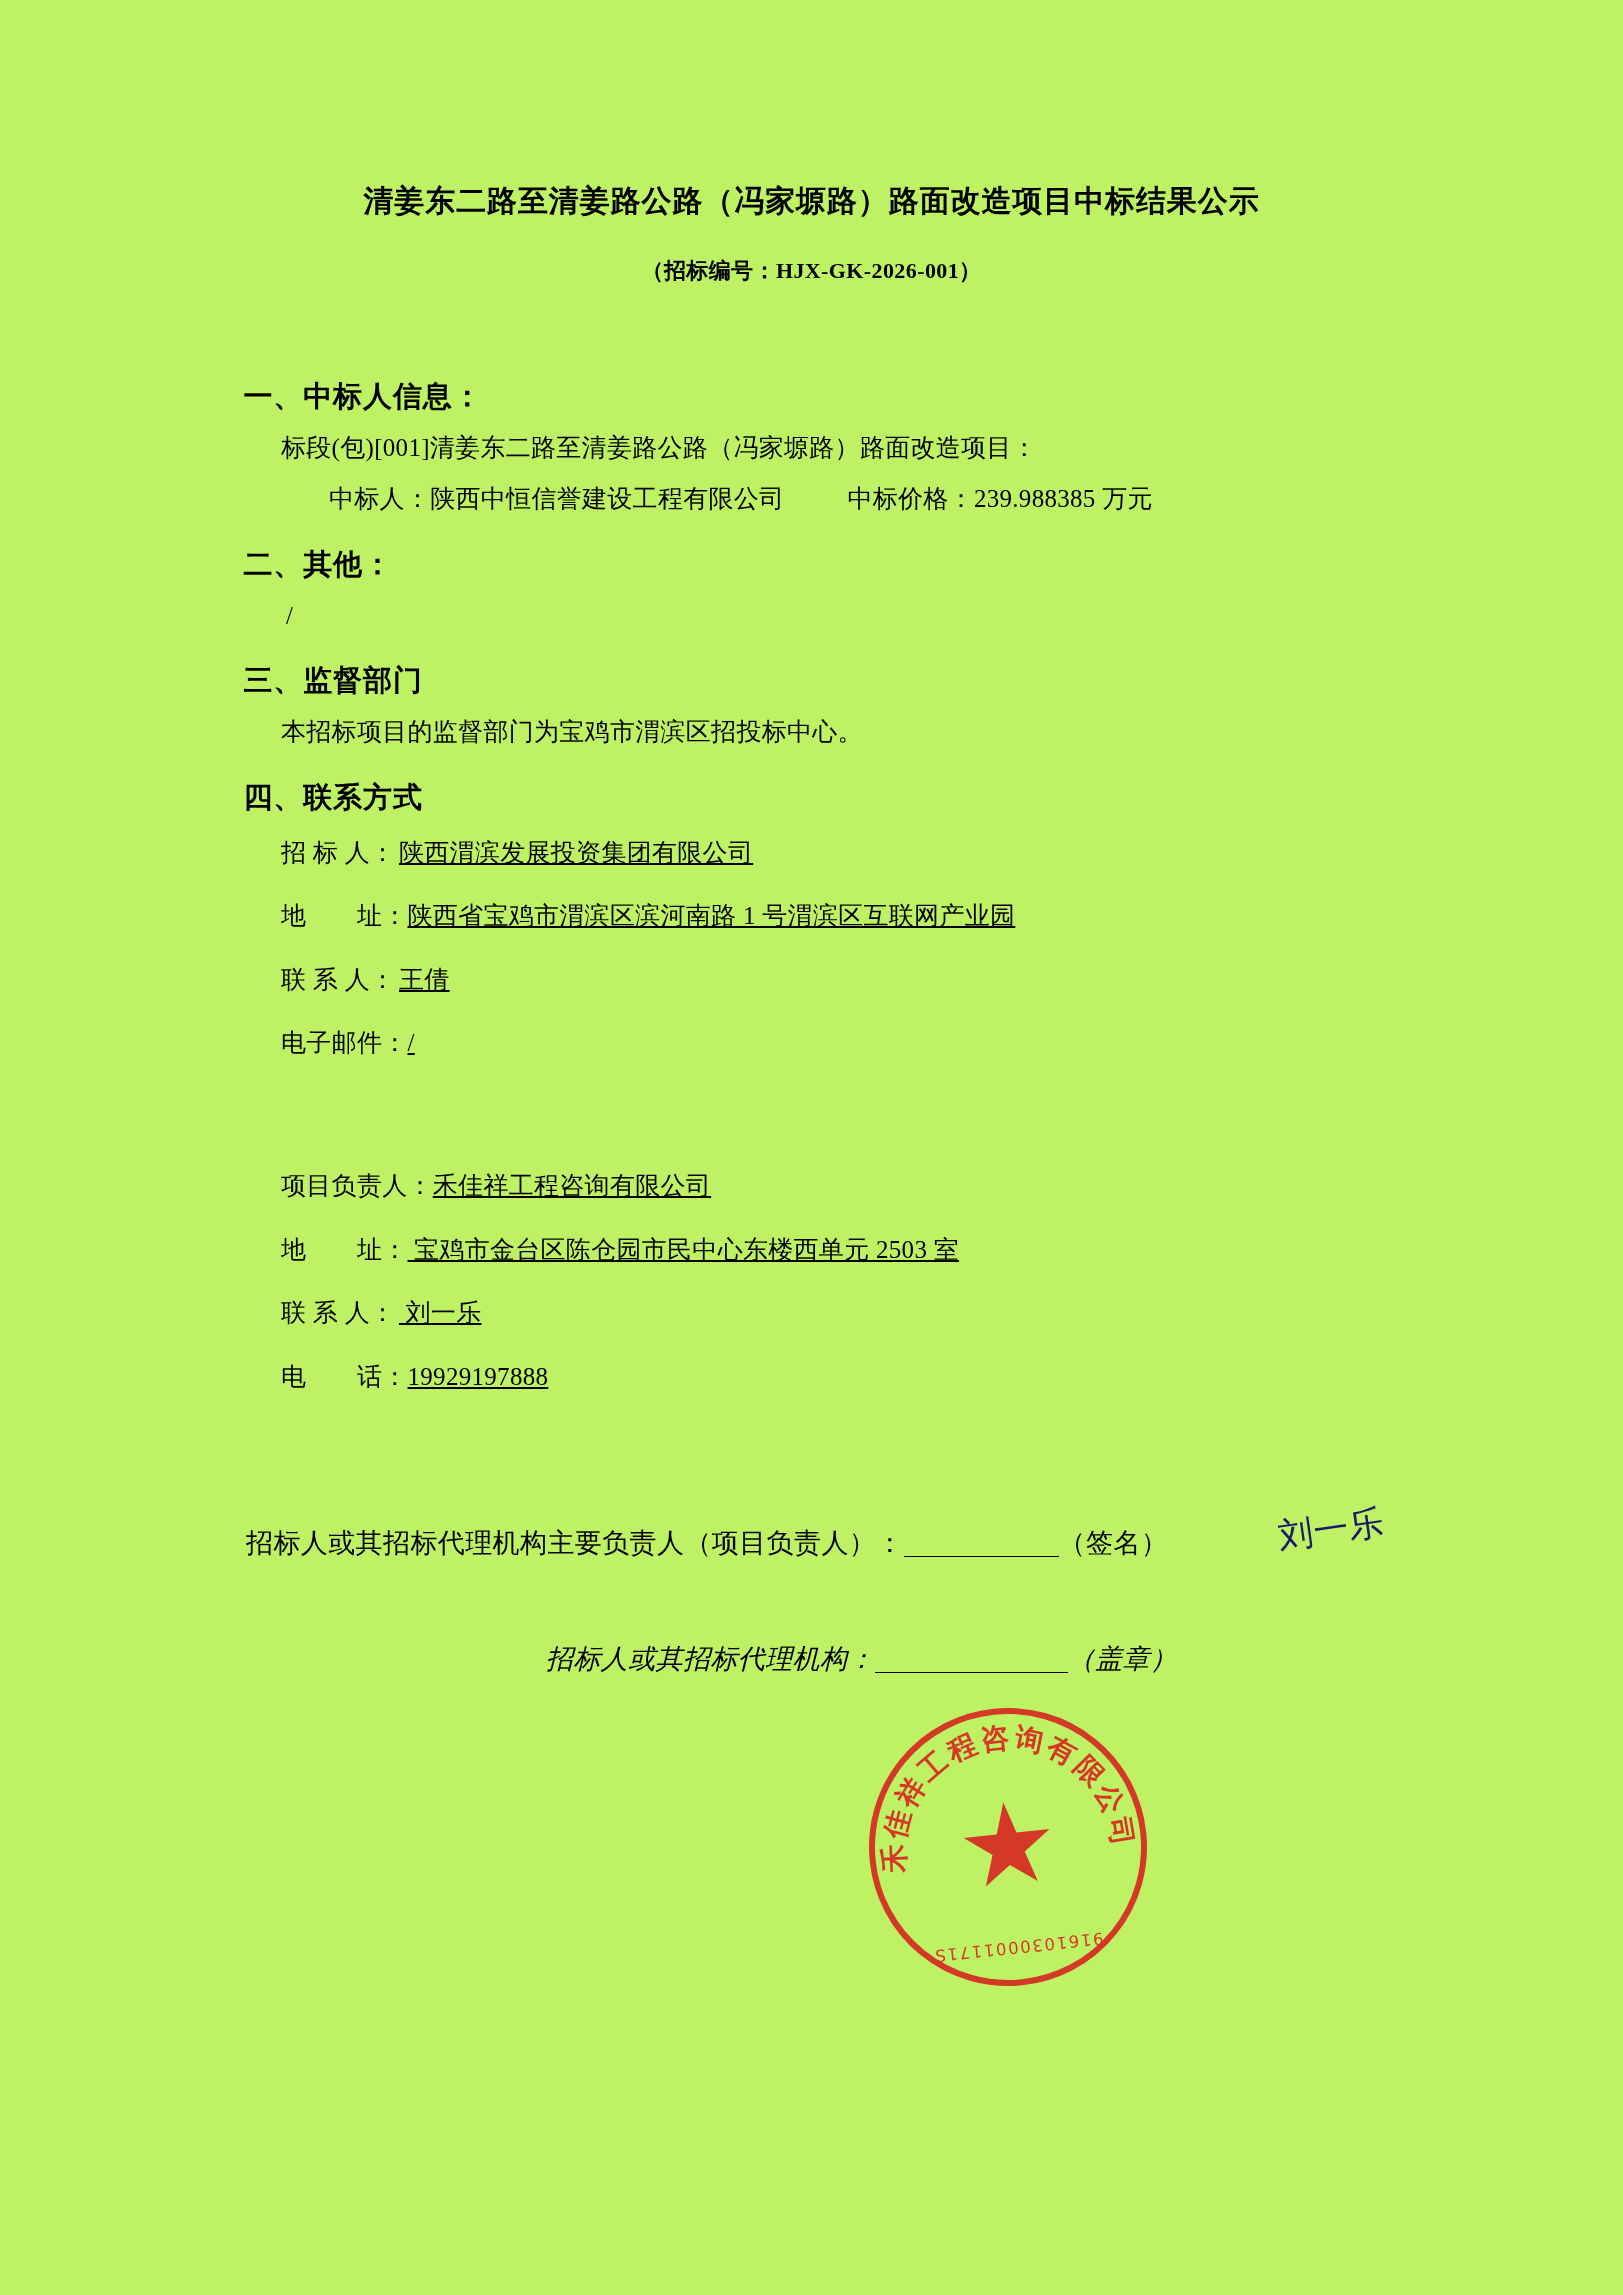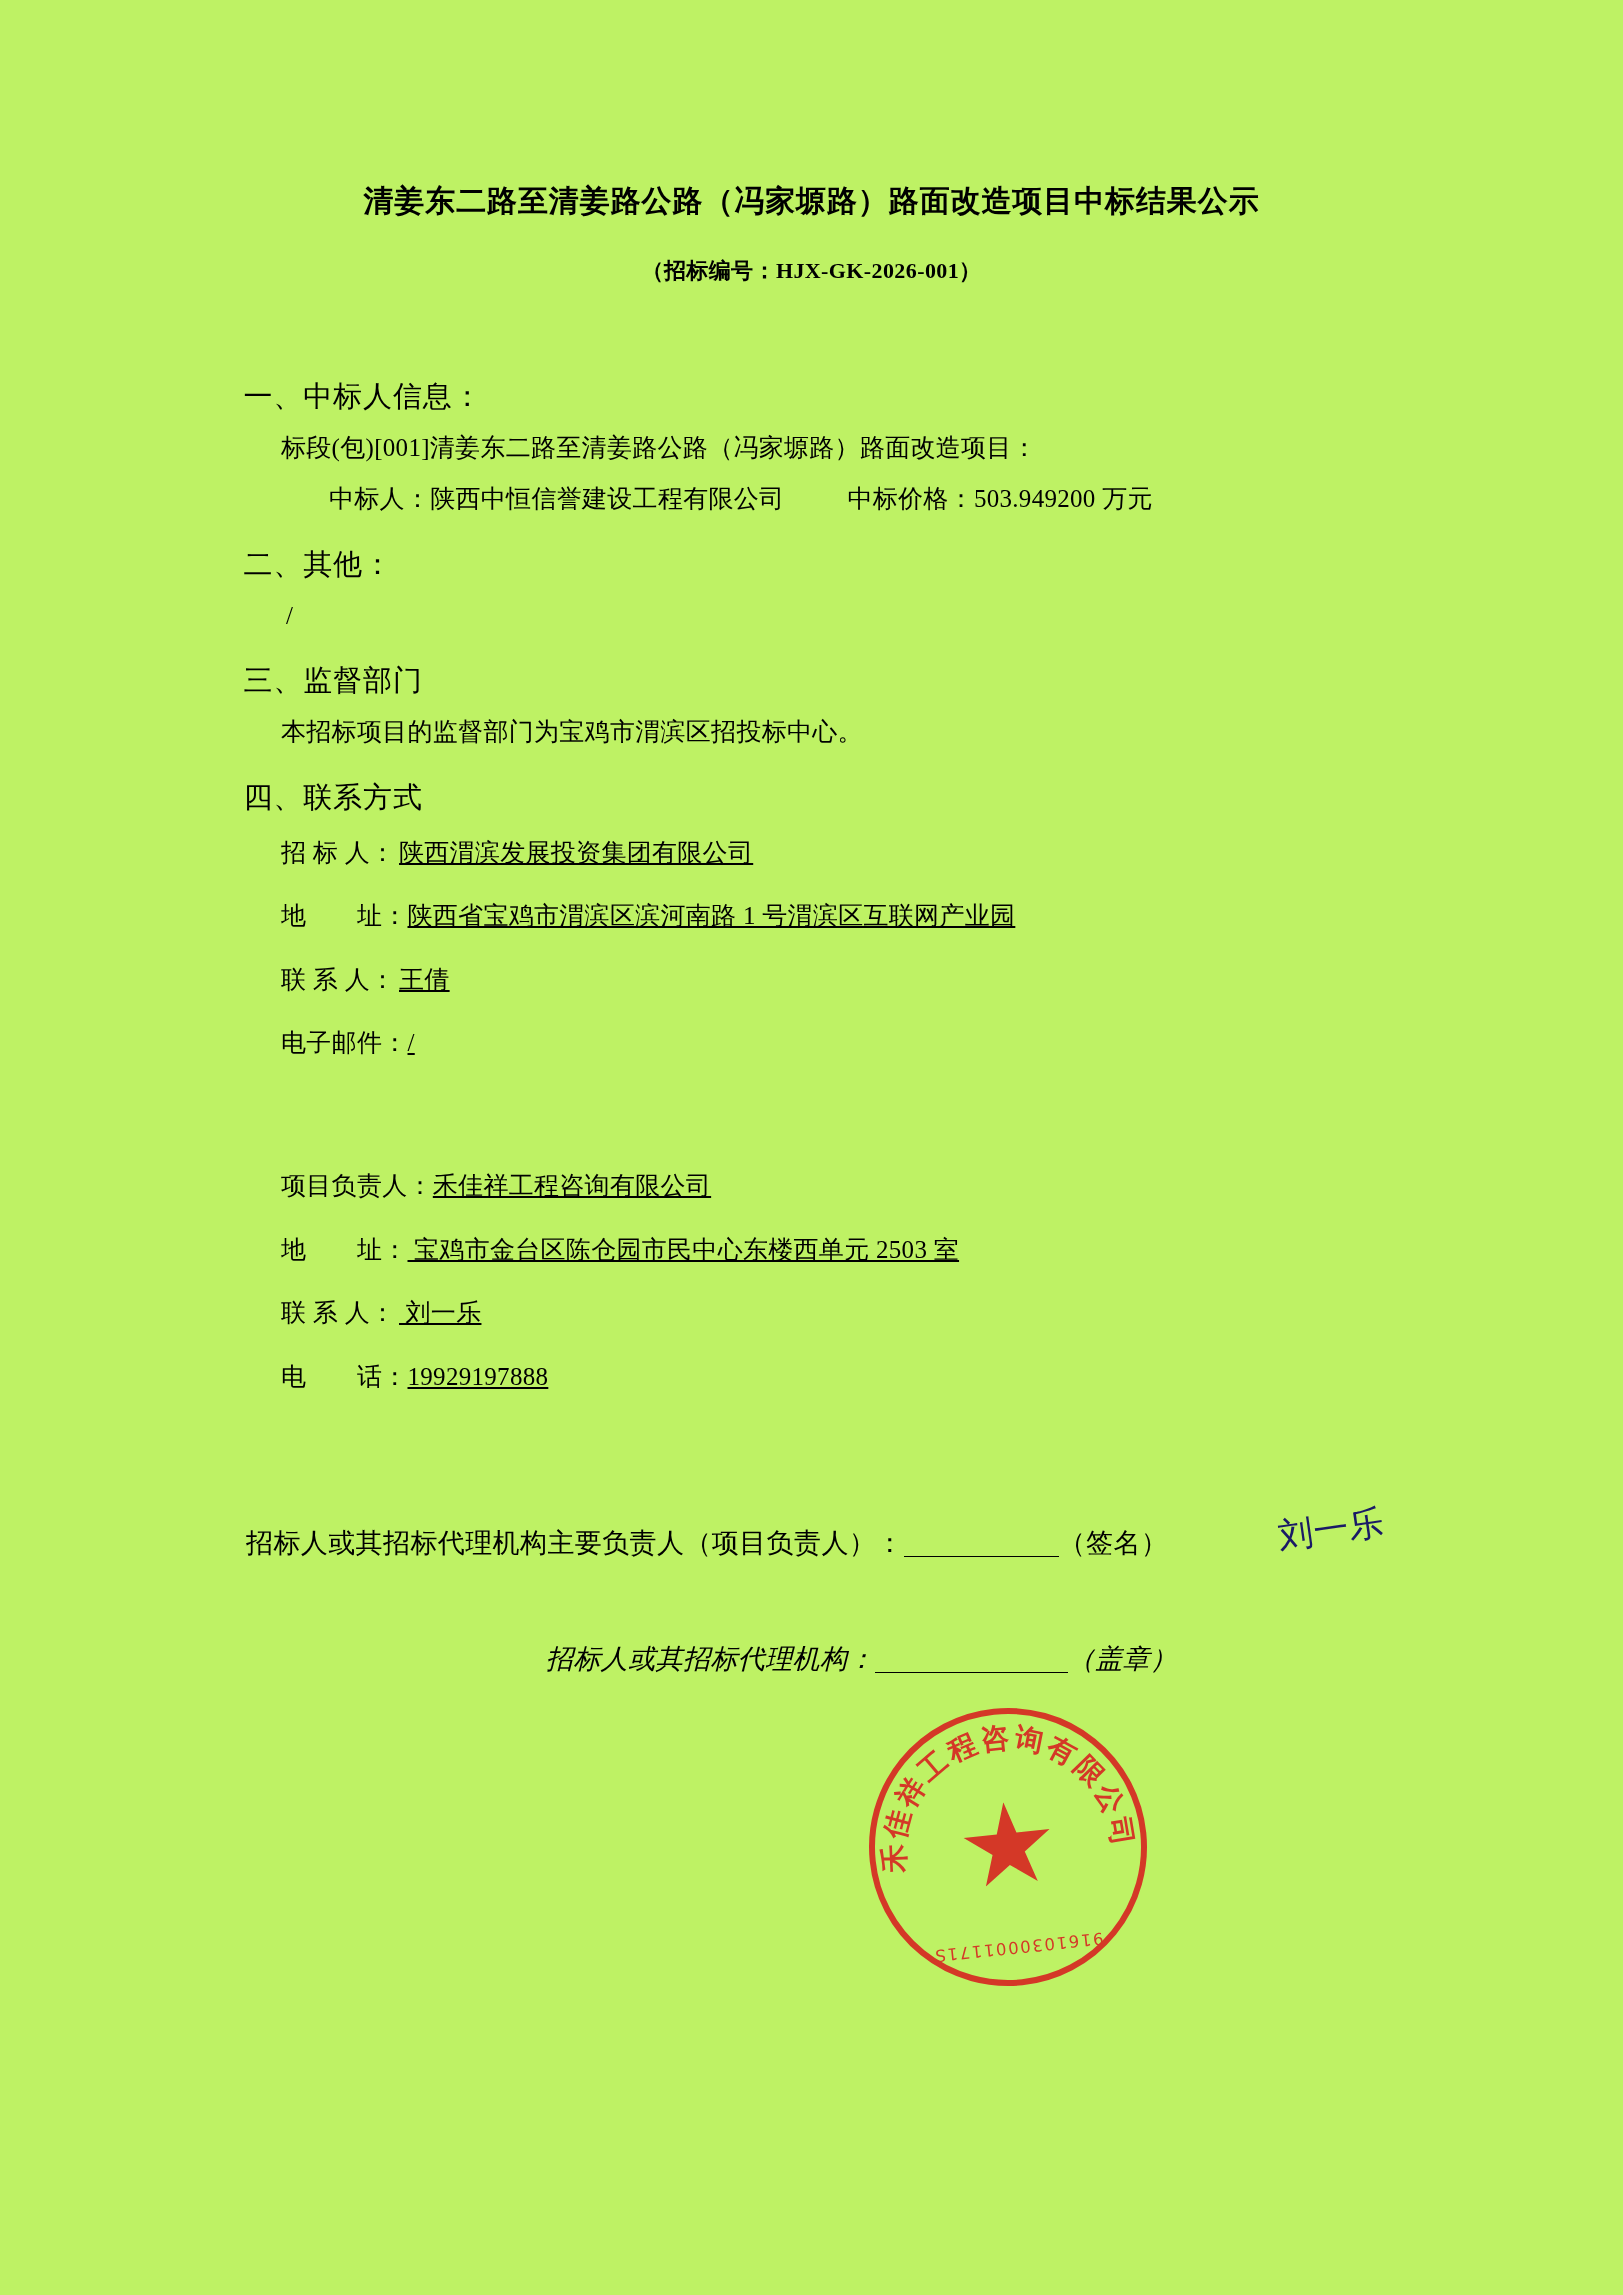--- a/index.html
+++ b/index.html
@@ -42,21 +42,21 @@
     margin-top: 33px;
     letter-spacing: 0.4px;
   }
   .body-wrap {
     margin-top: 91px;
     padding-left: 246px;
     padding-right: 208px;
   }
   .section-heading {
     font-size: 29px;
-    font-weight: normal;
+    font-weight: bold;
     margin: 0 0 8.7px -2.6px;
     letter-spacing: 0.9px;
   }
   .sec-gap-1 { margin-top: 0; }
   .para {
     font-size: 25px;
     line-height: 1.55;
     margin: 12px 0 12px 35px;
     letter-spacing: 0.3px;
   }
@@ -200,21 +200,21 @@
     <div class="title-block">
       <div class="doc-title">清姜东二路至清姜路公路（冯家塬路）路面改造项目中标结果公示</div>
       <div class="doc-subtitle">（招标编号：HJX-GK-2026-001）</div>
     </div>
 
     <div class="body-wrap">
 
       <div class="section-heading sec-gap-1">一、中标人信息：</div>
       <div class="para">标段(包)[001]清姜东二路至清姜路公路（冯家塬路）路面改造项目：</div>
       <div class="para indent2">
-        <span>中标人：</span><span>陕西中恒信誉建设工程有限公司</span><span class="inline-gap"></span><span>中标价格：</span><span>503.949200 万元</span>
+        <span>中标人：</span><span>陕西中恒信誉建设工程有限公司</span><span class="inline-gap"></span><span>中标价格：</span><span>239.988385 万元</span>
       </div>
 
       <div class="section-heading heading-gap">二、其他：</div>
       <div class="para slash">/</div>
 
       <div class="section-heading heading-gap">三、监督部门</div>
       <div class="para">本招标项目的监督部门为宝鸡市渭滨区招投标中心。</div>
 
       <div class="section-heading heading-gap">四、联系方式</div>
 

